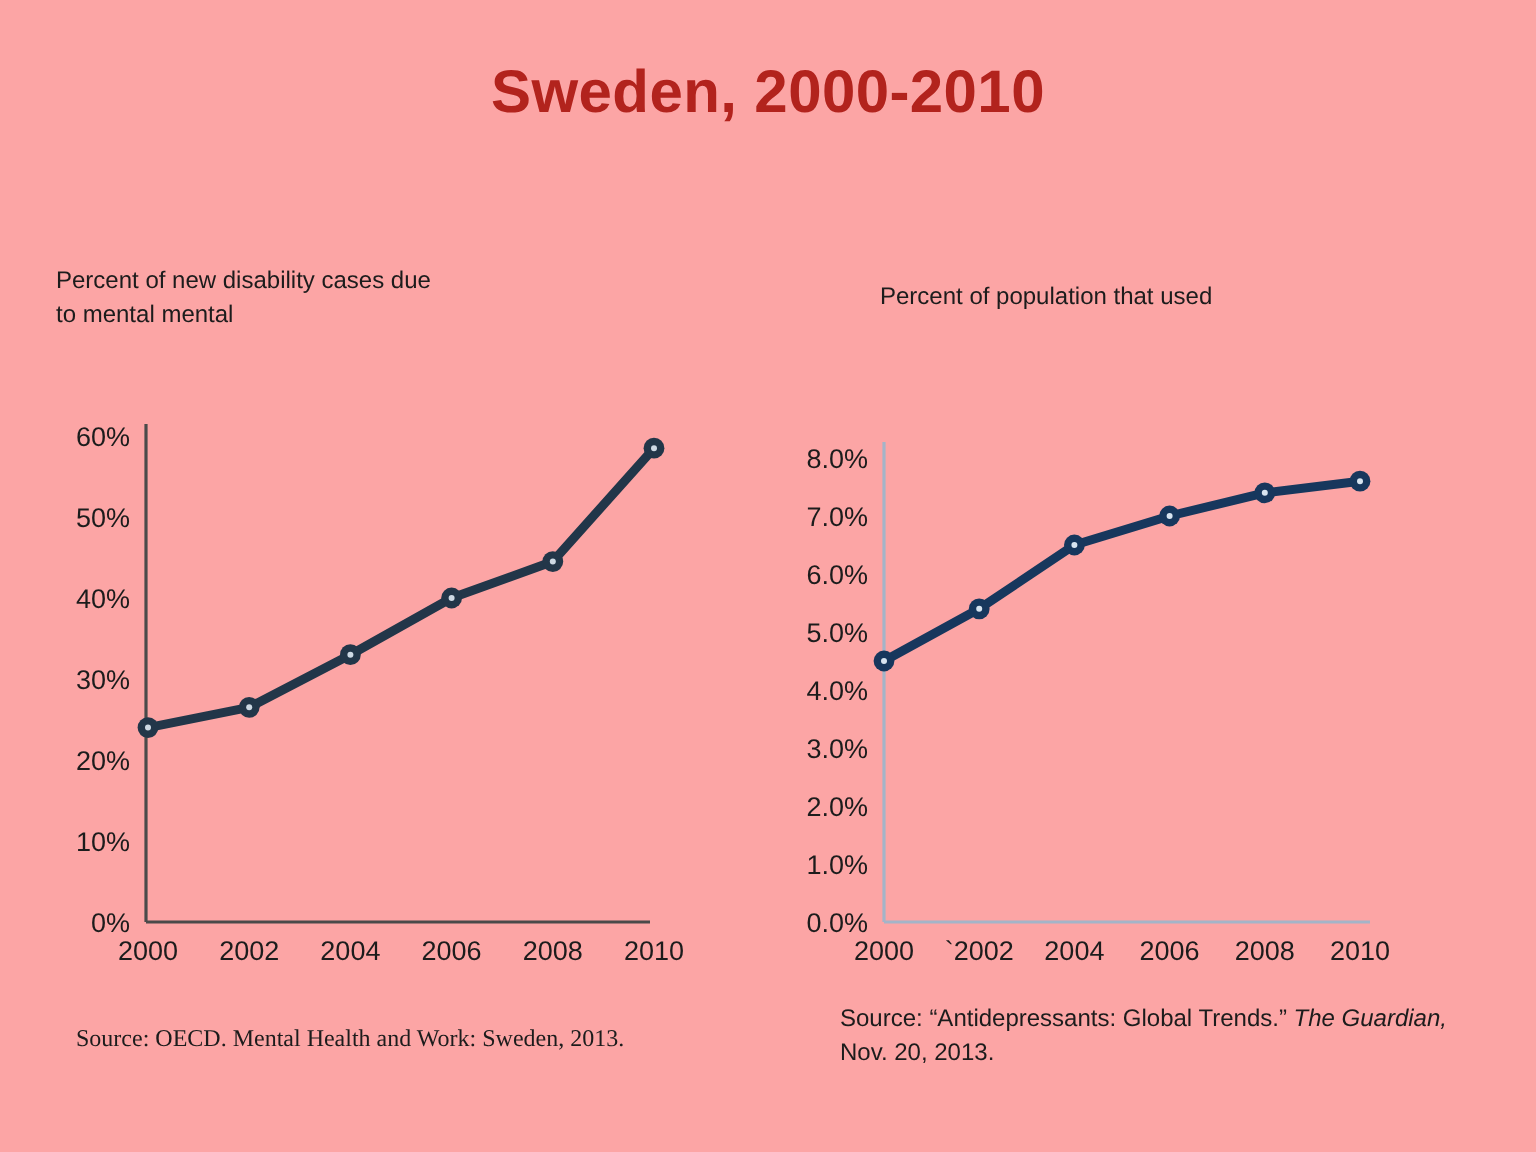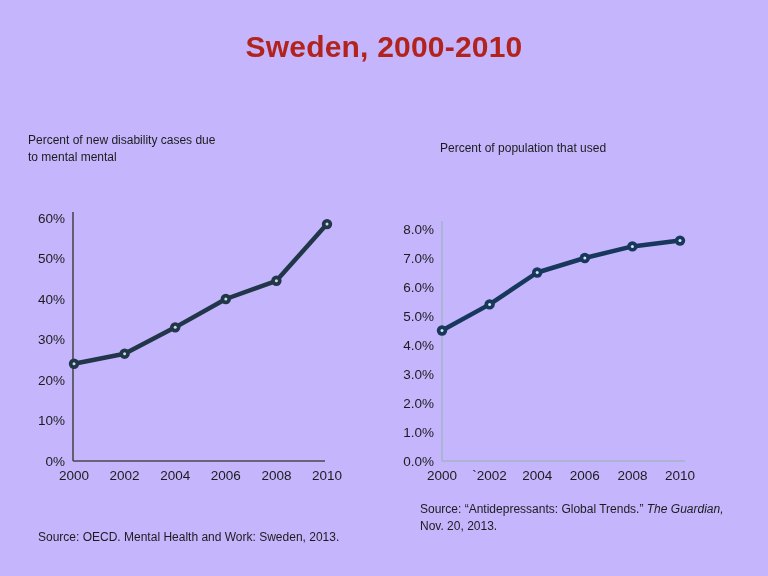--- a/index.html
+++ b/index.html
@@ -1,18 +1,18 @@
 <!DOCTYPE html>
 <html><head>
 <meta charset="utf-8">
 <style>
   html, body { margin: 0; padding: 0; background: #ffffff; }
   body { width: 768px; height: 576px; overflow: hidden;
          font-family: "Liberation Sans", sans-serif; }
-  .slide { position: relative; width: 768px; height: 576px; background: #c4b5fd; }
+  .slide { position: relative; width: 768px; height: 576px; background: #fca5a5; }
 
   .slide-title {
     position: absolute; top: 30px; left: 0; width: 768px;
     text-align: center; font-size: 30px; font-weight: 600;
     letter-spacing: 0.2px;
   }
 
   .chart-title {
     position: absolute; text-align: left;
     font-size: 12px; color: #1c1c1c; line-height: 1.42;
@@ -22,21 +22,21 @@
 
   .chart-svg { position: absolute; top: 208px; }
   .chart-svg.left  { left: 31px; }
   .chart-svg.right { left: 398px; }
 
   svg text { font-family: "Liberation Sans", sans-serif; }
 
   .source {
     position: absolute; font-size: 12px; color: #1c1c1c; line-height: 1.45;
   }
-  .source.left  { left: 38px;  top: 529px; width: 350px; }
+  .source.left  { left: 38px;  top: 511px; width: 350px; font-family: Liberation Serif, serif; }
   .source.right { left: 420px; top: 501px; width: 330px; }
   .source .ital { font-style: italic; }
 </style>
 </head>
 <body>
 
 <div class="slide">
 
   <div class="slide-title" style="color: rgb(178, 35, 29);">Sweden, 2000-2010</div>
 

